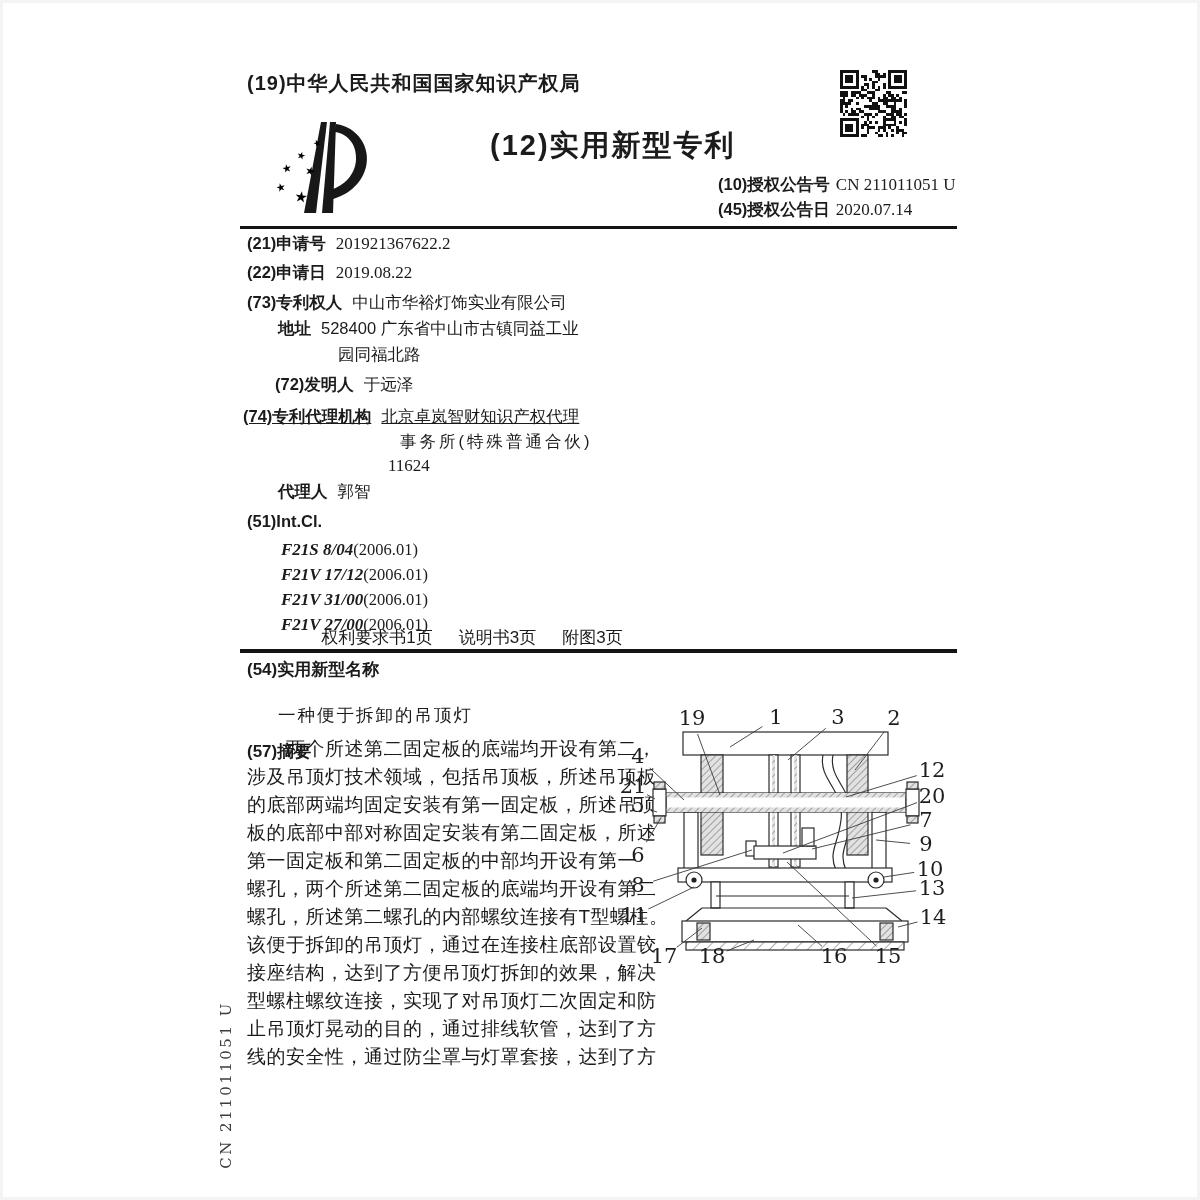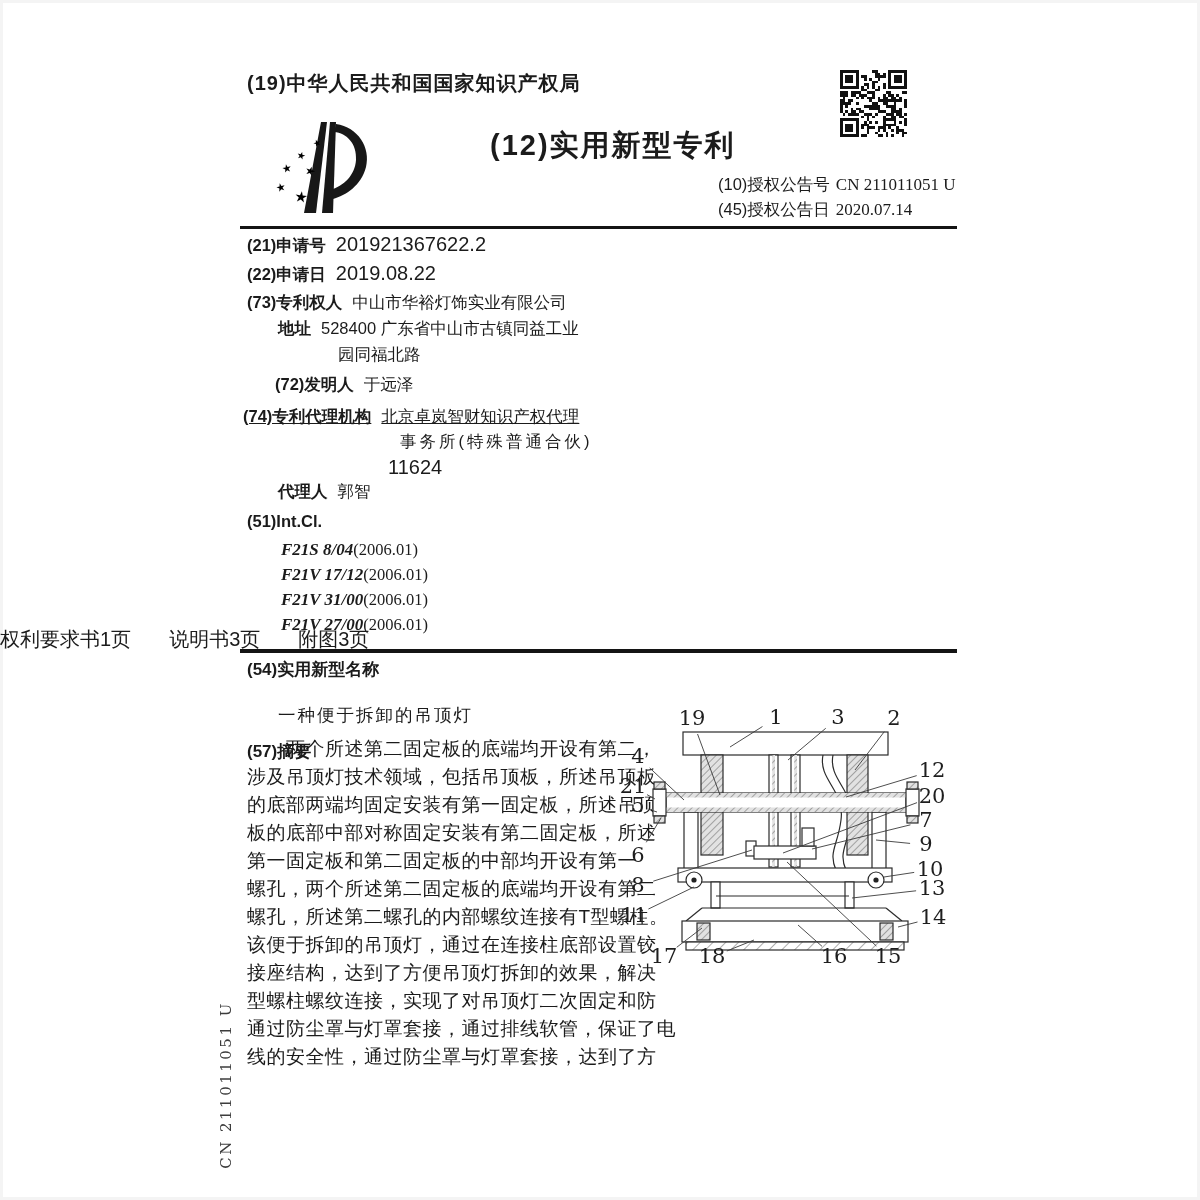--- a/index.html
+++ b/index.html
@@ -2,36 +2,36 @@
 <html><head>
 <meta charset="utf-8">
 <style>
   html,body{margin:0;padding:0;background:#fdfdfd;}
   .page{
     position:relative;width:1200px;height:1200px;background:#ffffff;
     font-family:"Liberation Sans","DejaVu Sans",sans-serif;color:#1b1b1b;
     overflow:hidden;box-shadow:inset 0 0 0 3px #f4f4f4;
   }
   .abs{position:absolute;white-space:nowrap;}
-  .b{font-weight:400;}
+  .b{font-weight:700;}
   .serif{font-family:"Liberation Serif","DejaVu Serif",serif;}
   .office-line{left:247px;top:70px;font-size:20px;font-weight:700;letter-spacing:1px;}
   .doc-type{left:490px;top:126px;font-size:29px;font-weight:700;letter-spacing:2px;}
   .pub-row{font-size:16.5px;}
   .pub-row .serif{font-size:17px;margin-left:6px;}
   .rule{position:absolute;left:240px;width:717px;background:#141414;}
   .rule-1{top:226px;height:2.5px;}
   .rule-2{top:649px;height:3.5px;}
   .row{font-size:16.5px;}
   .row .lb{font-weight:700;margin-right:10px;}
-  .row .num{font-family:Liberation Sans, sans-serif;font-size:20px;}
+  .row .num{font-family:Liberation Serif, serif;font-size:17px;}
   .spread{letter-spacing:3px;}
   .code{font-family:"Liberation Serif","DejaVu Serif",serif;font-style:italic;font-weight:600;font-size:17px;}
   .ver{font-family:"Liberation Serif","DejaVu Serif",serif;font-size:16.5px;}
-  .pages{left:0;top:626px;width:944px;display:flex;justify-content:flex-start;gap:38px;font-size:20px;}
+  .pages{left:0;top:626px;width:944px;display:flex;justify-content:center;gap:26px;font-size:17px;}
   .sec-label{font-size:17px;font-weight:700;}
   .inv-title{font-size:17.5px;letter-spacing:2px;}
   .abstract{left:247px;top:735px;width:372px;}
   .abs-line{font-size:19px;line-height:28px;white-space:nowrap;letter-spacing:0.5px;}
   .abs-line.indent{padding-left:39px;}
   .side-code{
     left:226px;top:1085px;transform:translate(-50%,-50%) rotate(-90deg);
     font-family:"DejaVu Serif","Liberation Serif",serif;font-size:15px;
     letter-spacing:2.5px;color:#3c3c3c;
   }
@@ -443,21 +443,21 @@
       <div class="abs-line indent">两个所述第二固定板的底端均开设有第二，</div>
       <div class="abs-line">涉及吊顶灯技术领域，包括吊顶板，所述吊顶板</div>
       <div class="abs-line">的底部两端均固定安装有第一固定板，所述吊顶</div>
       <div class="abs-line">板的底部中部对称固定安装有第二固定板，所述</div>
       <div class="abs-line">第一固定板和第二固定板的中部均开设有第一</div>
       <div class="abs-line">螺孔，两个所述第二固定板的底端均开设有第二</div>
       <div class="abs-line">螺孔，所述第二螺孔的内部螺纹连接有T型螺柱。</div>
       <div class="abs-line">该便于拆卸的吊顶灯，通过在连接柱底部设置铰</div>
       <div class="abs-line">接座结构，达到了方便吊顶灯拆卸的效果，解决</div>
       <div class="abs-line">型螺柱螺纹连接，实现了对吊顶灯二次固定和防</div>
-      <div class="abs-line">通过防尘罩与灯罩套接，通过排线软管，保证了电</div>
+      <div class="abs-line">止吊顶灯晃动的目的，通过排线软管，达到了方</div>
       <div class="abs-line">线的安全性，通过防尘罩与灯罩套接，达到了方</div>
     </div>
 
   <svg id="fig" viewBox="600 695 380 290">
     <defs>
       <pattern id="hA" width="5" height="5" patternUnits="userSpaceOnUse" patternTransform="rotate(45)">
         <rect width="5" height="5" fill="#e2e2e2"></rect>
         <line x1="0" y1="0" x2="0" y2="5" stroke="#8b8b8b" stroke-width="1.5"></line>
       </pattern>
       <pattern id="hC" width="9" height="9" patternUnits="userSpaceOnUse" patternTransform="rotate(45)">

